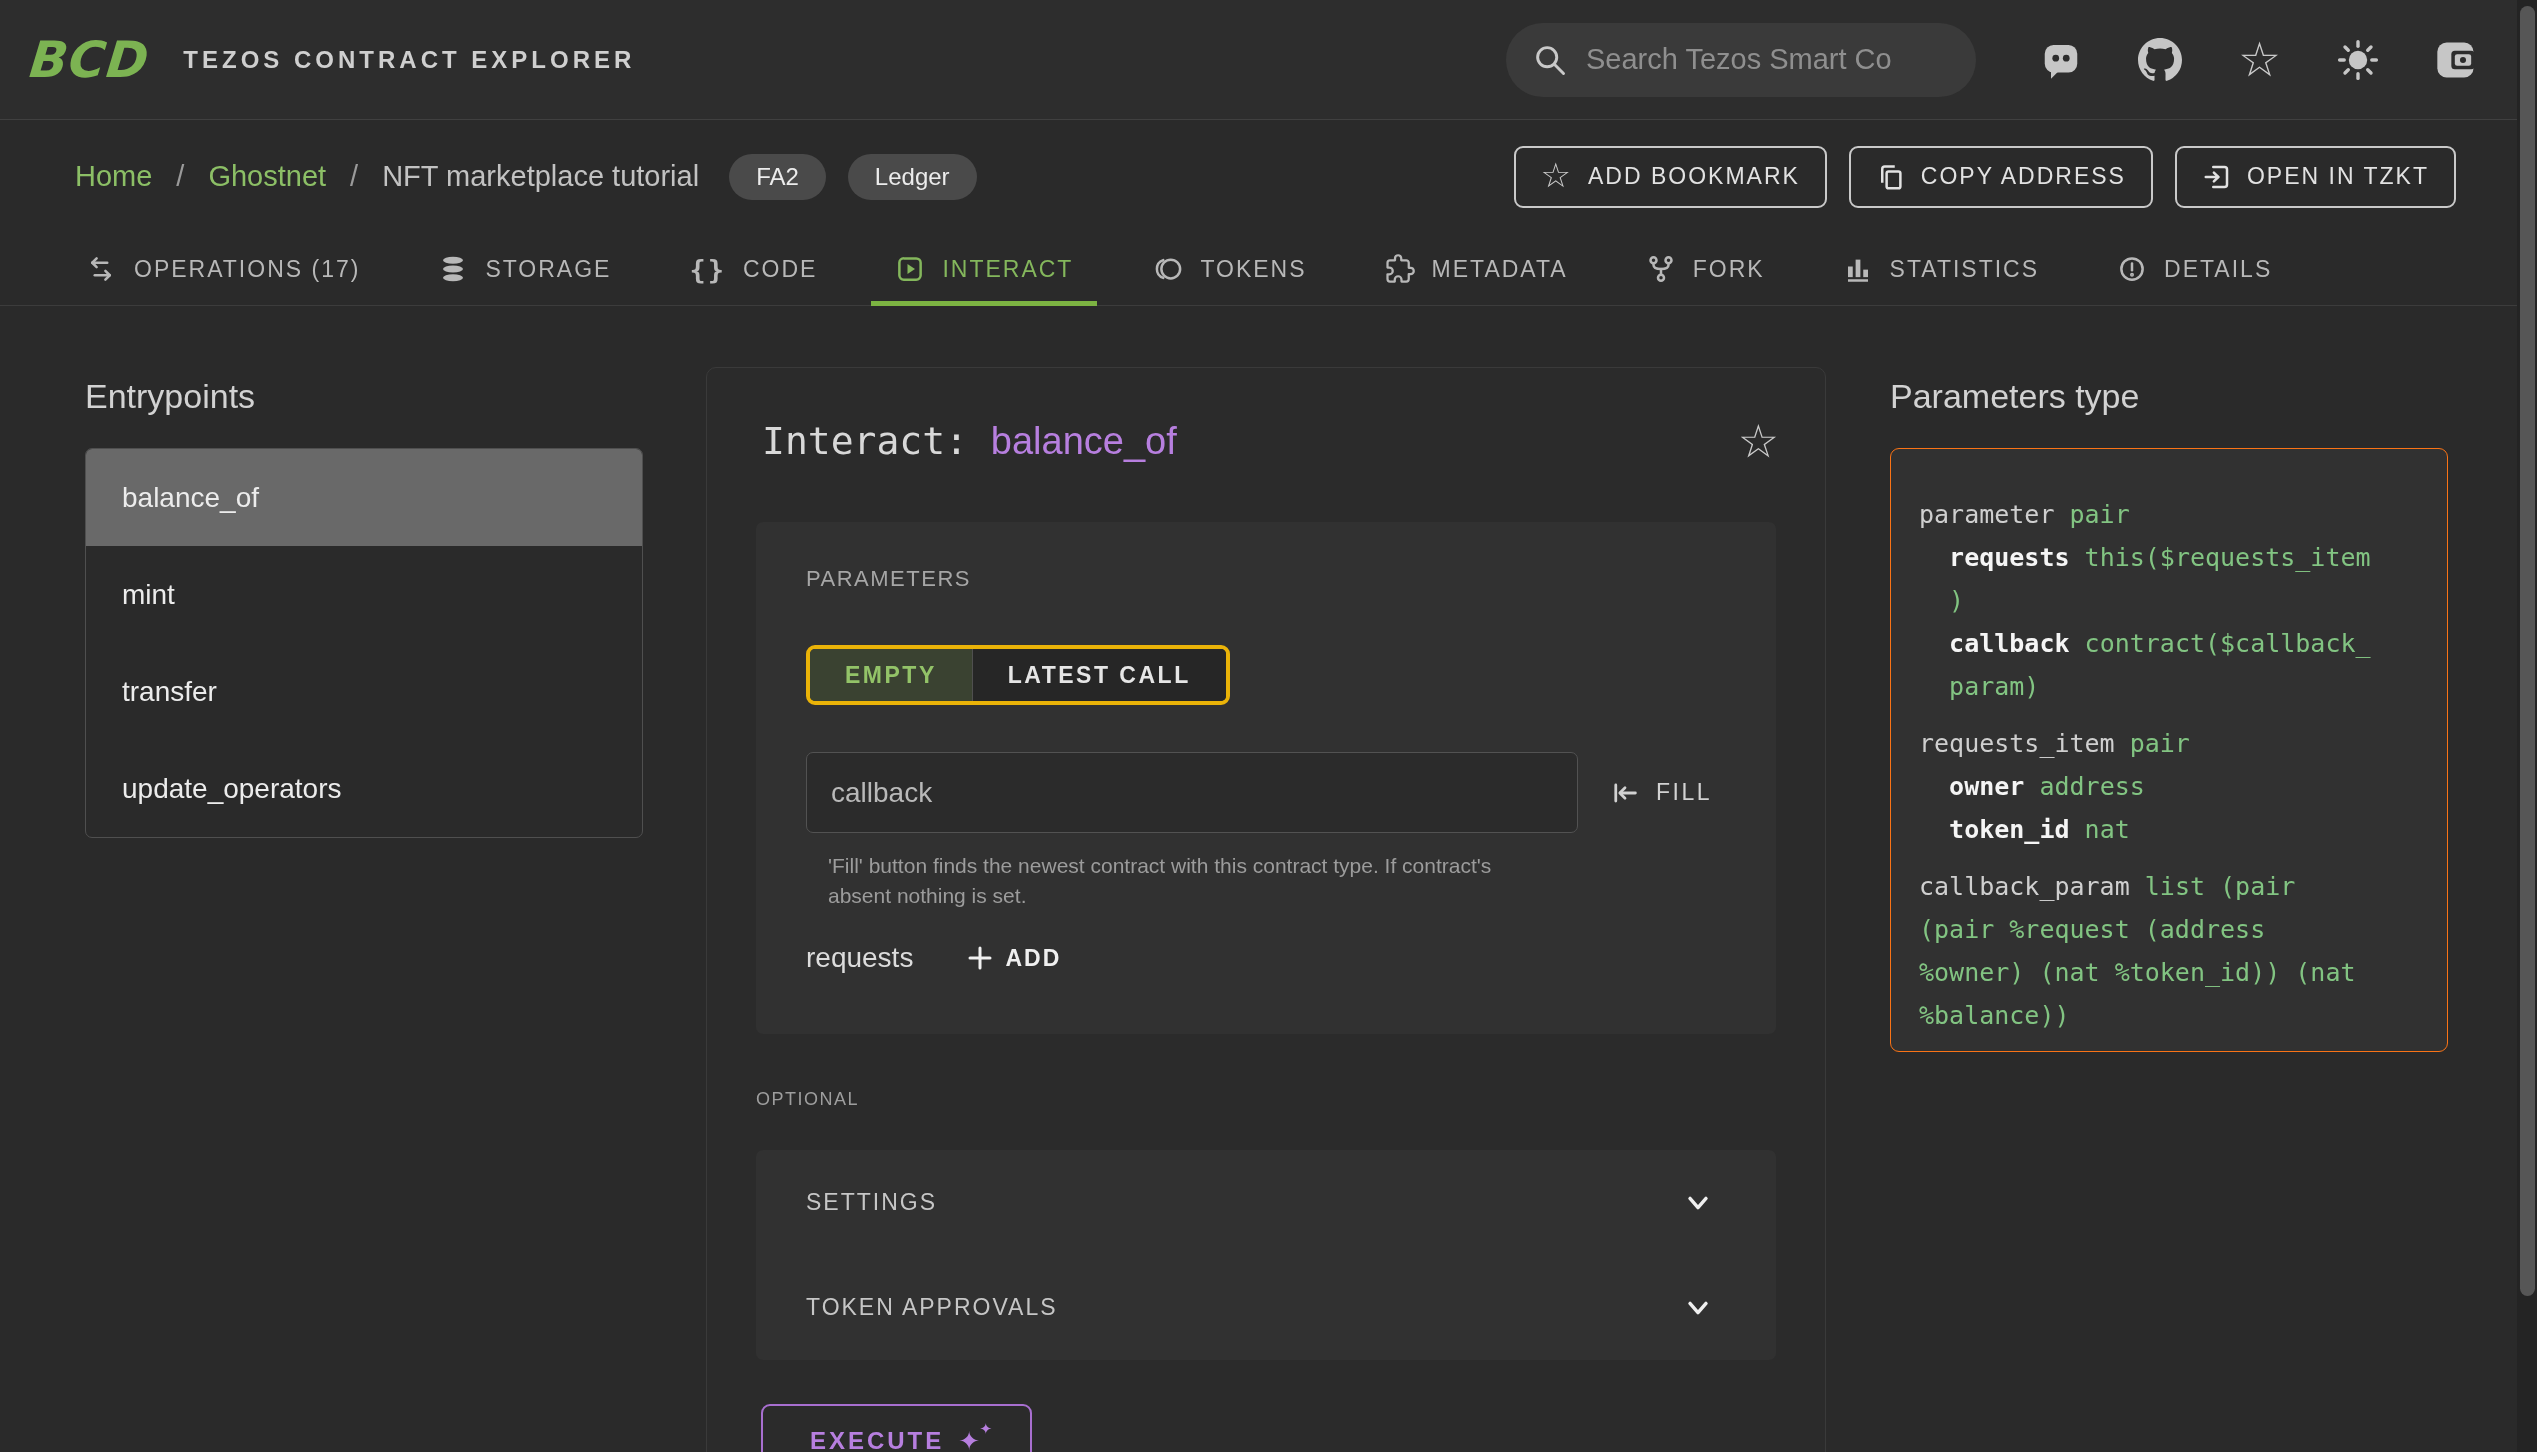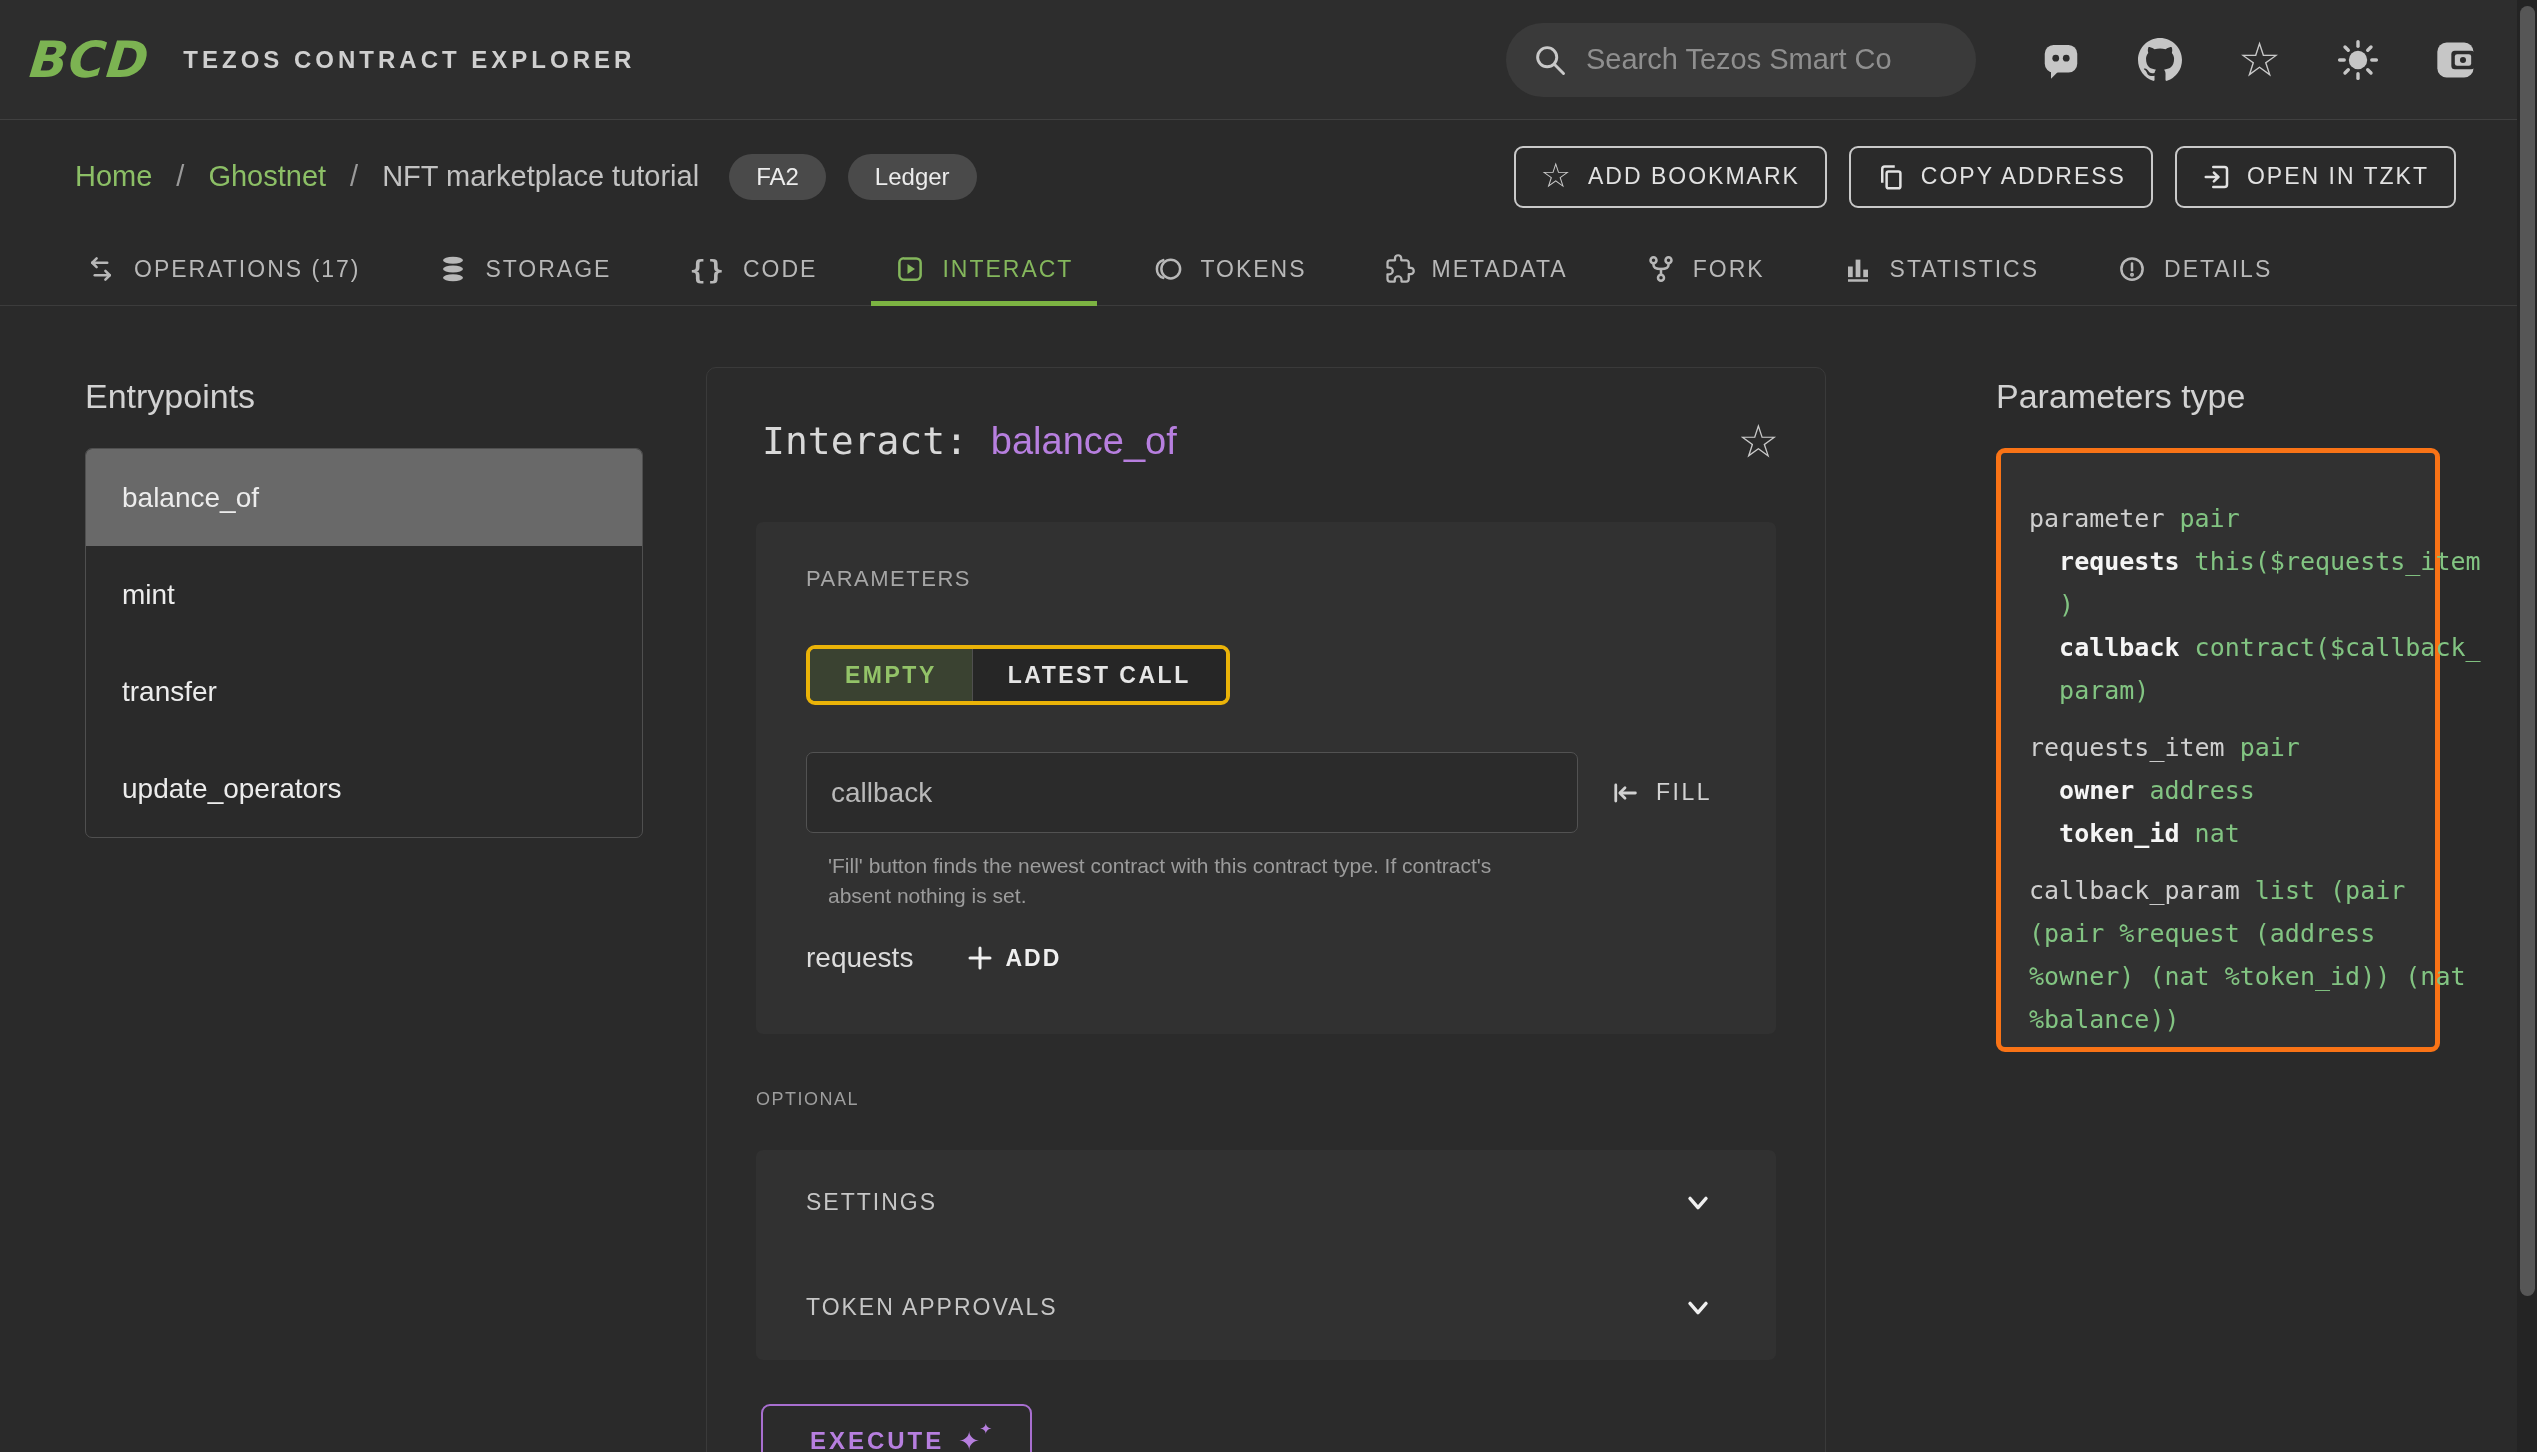--- a/index.html
+++ b/index.html
@@ -151,24 +151,24 @@
   .collapse-row .chev { color:#f0f0f0; }
 
   .execute-btn {
     margin:44px 0 0 54px; width:271px; height:74px; border:2px solid #a86fd0; border-radius:9px;
     background:transparent; color:#b77fdf; font-size:24px; font-weight:bold; letter-spacing:3px;
     display:flex; align-items:center; justify-content:center; gap:14px; cursor:pointer; font-family:inherit;
   }
   .sparkle { position:relative; display:inline-block; font-size:26px; line-height:26px; }
   .sparkle .s2 { position:absolute; top:-12px; right:-12px; font-size:15px; }
 
-  .right-col { position:absolute; left:1996px; top:70px; width:444px; }
+  .right-col { position:absolute; left:1890px; top:70px; width:558px; }
   .right-col .col-title { line-height:40px; margin-bottom:32px; }
   .code-panel {
-    background:#313131; border:5px solid #f97316; border-radius:9px;
+    background:#313131; border:1px solid #f97316; border-radius:9px;
     padding:44px 24px 40px 28px; height:604px;
   }
   .code-group { margin-top:14px; }
   .code-group:first-child { margin-top:0; }
   .code-line {
     font-family:"DejaVu Sans Mono","Liberation Mono",monospace;
     font-size:25px; line-height:43px; white-space:pre; color:#cfcfcf;
   }
   .seg-plain { color:#cfcfcf; }
   .seg-key { color:#f5f5f5; font-weight:bold; }

